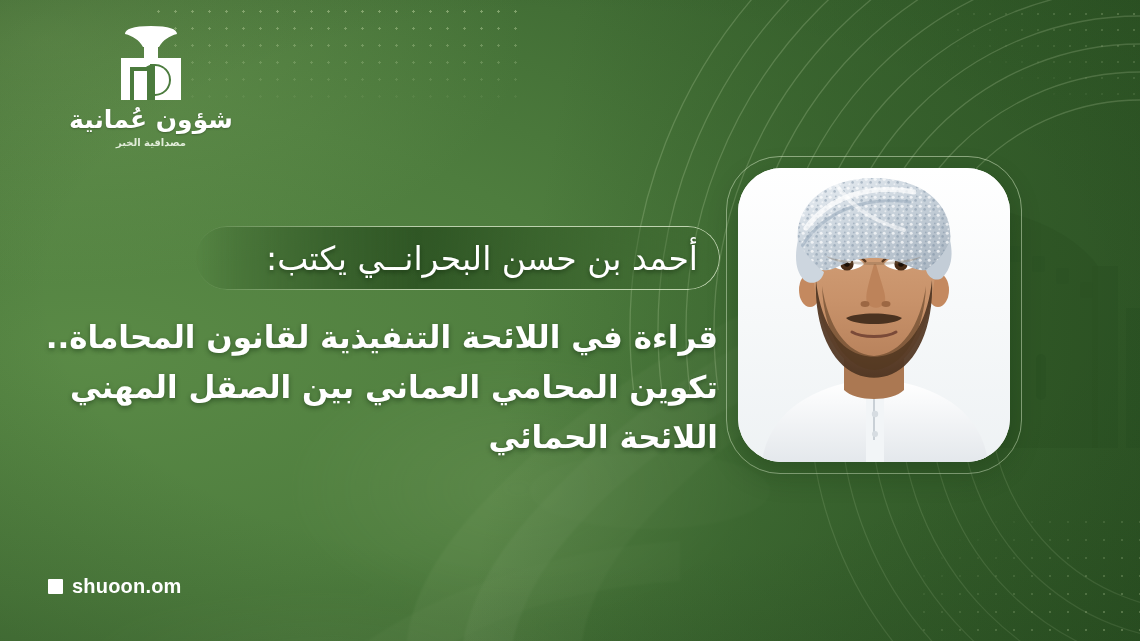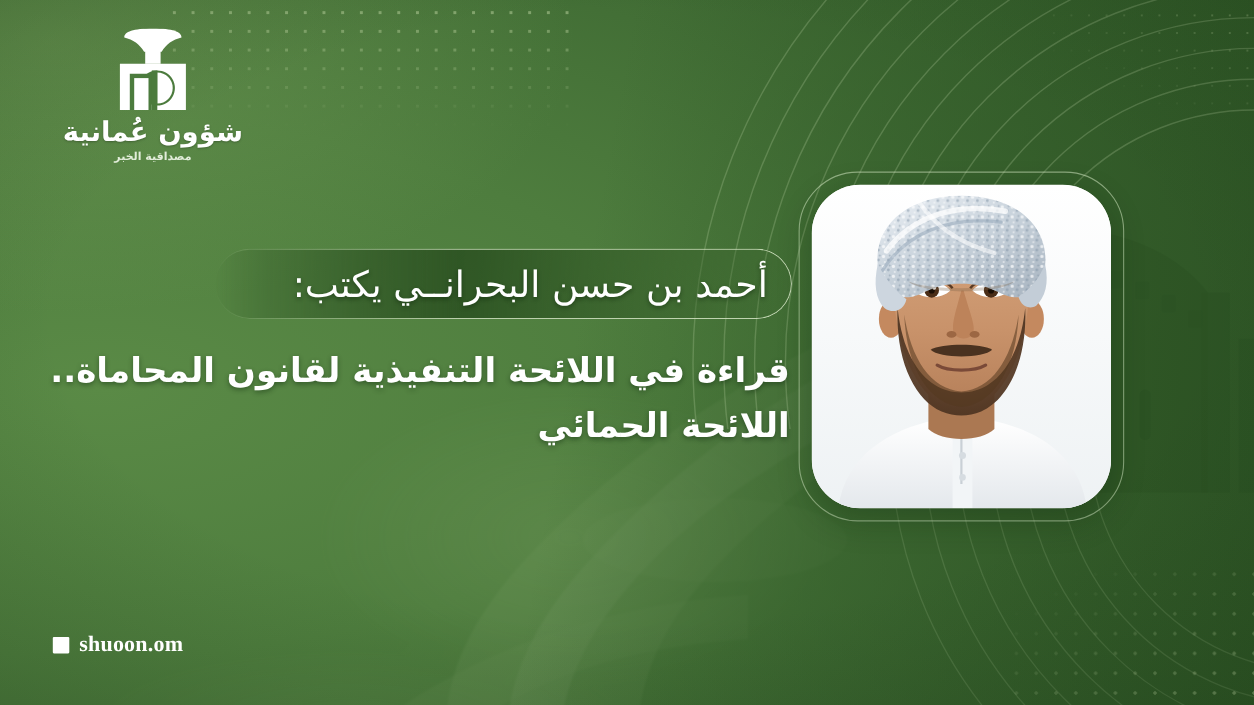--- a/index.html
+++ b/index.html
@@ -77,21 +77,21 @@
   }
   .dots-bottomright{
     right:-5px;bottom:-12px;width:230px;height:140px;
     background-image:radial-gradient(rgba(200,222,170,.40) 1.4px, rgba(0,0,0,0) 1.5px);
     background-size:18px 18px;
     -webkit-mask-image:linear-gradient(to top left, rgba(0,0,0,1) 10%, rgba(0,0,0,0) 85%);
             mask-image:linear-gradient(to top left, rgba(0,0,0,1) 10%, rgba(0,0,0,0) 85%);
   }
 
   
-  .logo{position:absolute;left:44px;top:26px;width:190px;text-align:center;}
+  .logo{position:absolute;left:56px;top:26px;width:190px;text-align:center;}
   .logo-mark{width:100%;display:flex;justify-content:center;}
   .logo-mark svg{display:block;}
   .logo-word{
     margin-top:6px;color:#ffffff;font-size:25px;font-weight:700;
     letter-spacing:.5px;line-height:1.1;direction:rtl;
     text-shadow:0 1px 2px rgba(0,0,0,.25);
   }
   .logo-tag{
     margin-top:3px;color:#eaf3e2;font-size:10px;font-weight:600;
     letter-spacing:.3px;direction:rtl;opacity:.95;
@@ -150,21 +150,21 @@
   .site{
     position:absolute;left:48px;top:575px;
     display:flex;align-items:center;gap:9px;
     direction:ltr;
   }
   .site-bullet{
     width:15px;height:15px;background:#ffffff;display:block;border-radius:1px;
   }
   .site-text{
     color:#ffffff;font-size:20px;font-weight:700;
-    font-family:Liberation Serif, serif;
+    font-family:Liberation Sans, sans-serif;
     letter-spacing:.2px;
   }
 </style>
 </head>
 <body>
 
 <div class="stage">
 
   <div class="bg-base"></div>
   <div class="bg-topleft-light"></div>
@@ -273,20 +273,21 @@
     <div class="logo-tag">مصداقية الخبر</div>
   </div>
 
   <div class="pill-wrap">
     <div class="pill"></div>
     <div class="pill-text">أحمد بن حسن البحرانــي يكتب:</div>
   </div>
 
   <div class="headline">
     <span class="ln">قراءة في اللائحة التنفيذية لقانون المحاماة..</span>
+    <span class="ln">تكوين المحامي العماني بين الصقل المهني</span>
     <span class="ln">اللائحة الحمائي</span>
   </div>
 
   <div class="portrait-ring"></div>
   <div class="portrait-card">
     <svg viewBox="0 0 272 294" preserveAspectRatio="xMidYMid slice" aria-hidden="true">
       <defs>
         <linearGradient id="bgph" x1="0" y1="0" x2="0" y2="1">
           <stop offset="0%" stop-color="#ffffff"></stop>
           <stop offset="100%" stop-color="#eef2f4"></stop>

